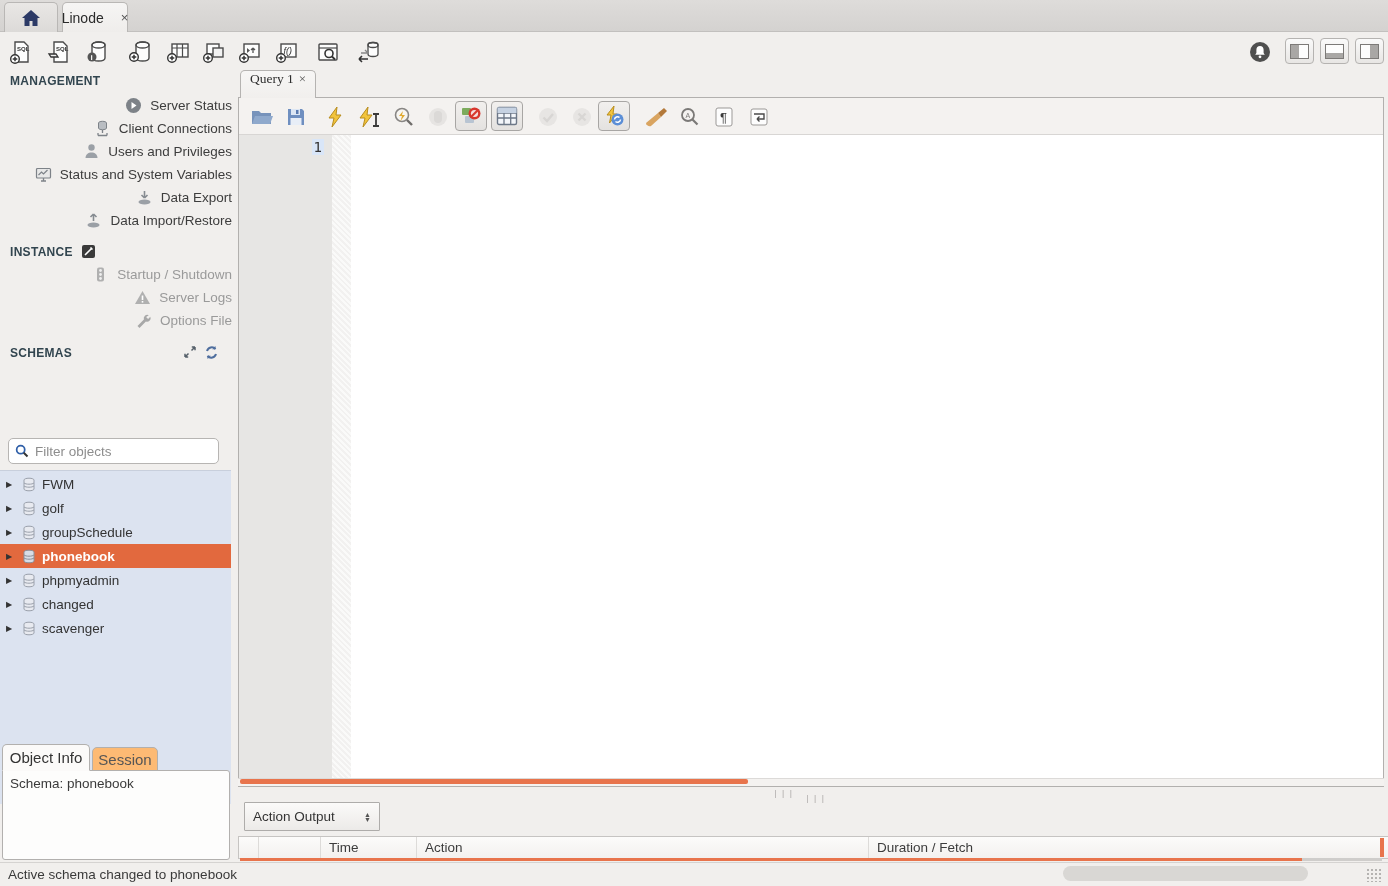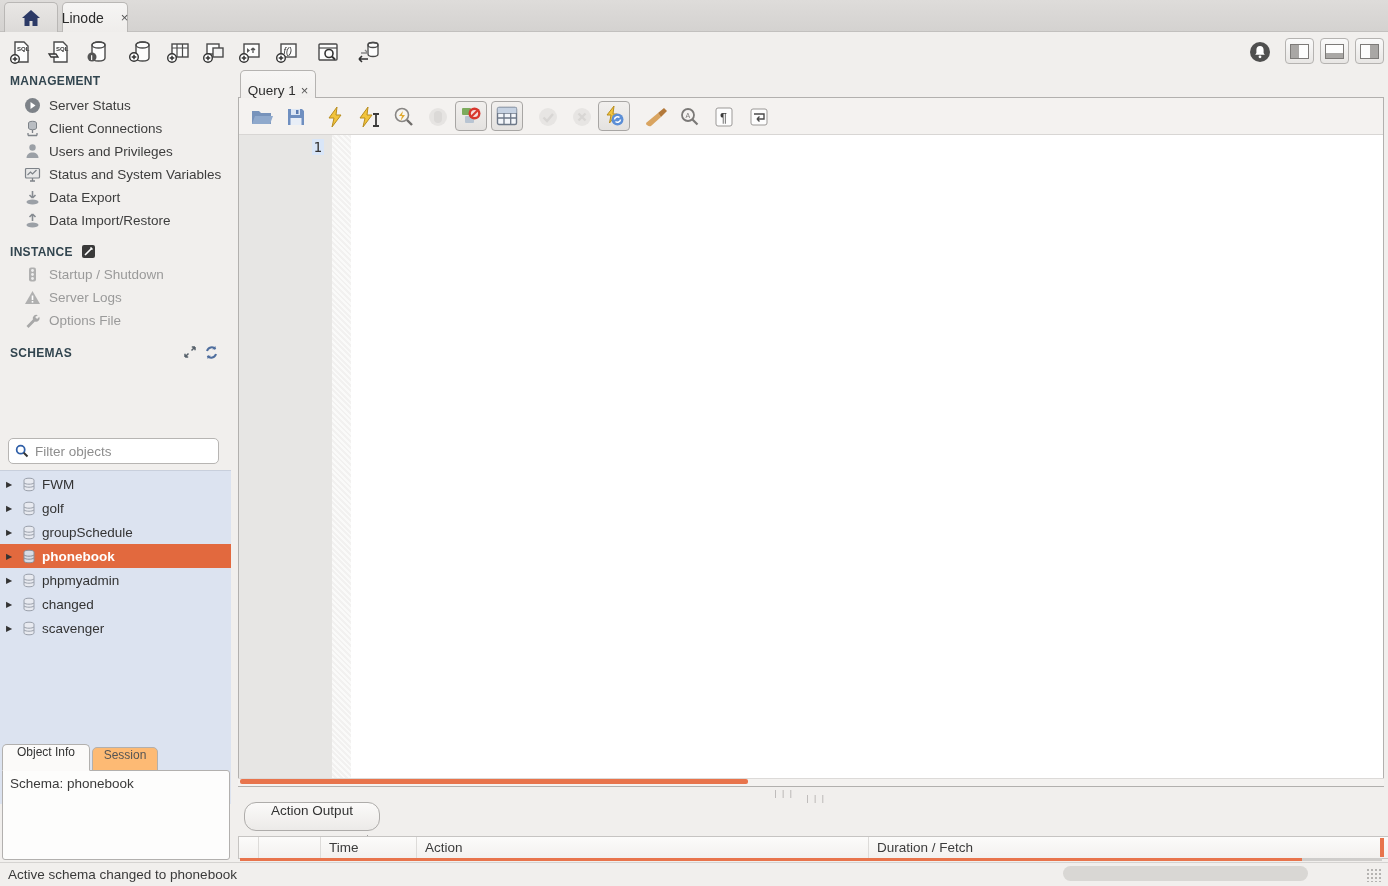--- a/index.html
+++ b/index.html
@@ -16,59 +16,59 @@
   .tab-close { color:#555; font-size:13px; cursor:default; }
 
   
   #main-toolbar { left:0; top:32px; width:1388px; height:38px; background:#f1efed; }
   .mt-icon { position:absolute; top:7px; width:26px; height:26px; display:flex; align-items:center; justify-content:center; }
   .tgl-btn { position:absolute; top:6px; width:29px; height:26px; border:1px solid #b5b3b1; border-radius:4px; background:linear-gradient(#fafafa,#e8e6e4); display:flex; align-items:center; justify-content:center; }
 
   
   #sidebar { left:0; top:70px; width:232px; height:792px; background:#f1efed; }
   .sec-hdr { position:absolute; left:10px; font-weight:bold; font-size:12px; color:#32454f; letter-spacing:.3px; }
-  .side-item { position:absolute; left:24px; height:23px; display:flex; align-items:center; gap:8px; width:208px; white-space:nowrap; overflow:hidden; }
+  .side-item { position:absolute; left:24px; height:23px; display:flex; align-items:center; gap:8px; width:208px; white-space:nowrap; overflow:hidden;justify-content:flex-end; }
   .side-item .lbl { font-size:13.5px; color:#3d3d3d; }
   .side-item.dim .lbl { color:#9a9a9a; }
   .hdr-ico { position:absolute; width:16px; height:16px; }
 
   #filter-box { position:absolute; left:8px; top:368px; width:211px; height:26px; background:#fff; border:1px solid #b7b5b3; border-radius:5px; display:flex; align-items:center; padding:0 6px; gap:6px; }
   #filter-box input { border:none; outline:none; flex:1; font-family:"Liberation Sans",sans-serif; font-size:13.5px; color:#c2410c; background:transparent; }
   #filter-box input::placeholder { color:#8d8d8d; }
 
   #schema-list { position:absolute; left:0; top:400px; width:231px; height:334px; background:#dce3f0; border-top:1px solid #c8cfdc; }
   .schema-row { position:absolute; left:0; width:231px; height:24px; display:flex; align-items:center; gap:6px; padding-left:6px; }
   .schema-row .tri { font-size:8px; color:#333; width:10px; }
   .schema-row .nm { font-size:13.5px; color:#333; }
   .schema-row.selected { background:#e2693e; }
   .schema-row.selected .nm { color:#fff; font-weight:bold; }
 
   
-  .info-tab { position:absolute; height:27px; border:1px solid #b2b0ae; border-radius:5px 5px 0 0; display:flex; justify-content:center; font-size:12px; }
+  .info-tab { position:absolute; height:27px; border:1px solid #b2b0ae; border-radius:5px 5px 0 0; display:flex; align-items:center; justify-content:center; font-size:15px; }
   #tab-objectinfo { left:2px; top:744px; width:88px; background:#fbfaf9; border-bottom:1px solid #fbfaf9; z-index:2; color:#333; }
   #tab-session { left:92px; top:747px; width:66px; height:24px; background:#fdba74; color:#555; }
   #info-box { position:absolute; left:2px; top:770px; width:228px; height:90px; background:#fdfdfc; border:1px solid #b2b0ae; border-radius:0 3px 3px 3px; padding:5px 7px; font-size:13.5px; color:#3a3a3a; }
 
   
-  #query-tab { left:240px; top:70px; width:76px; height:28px; background:linear-gradient(#f7f6f5,#f1efed); border:1px solid #b5b3b1; border-bottom:none; border-radius:5px 5px 0 0; display:flex; align-items:flex-end; justify-content:center; gap:5px; font-size:13.5px; color:#2e2e2e; z-index:3; }
+  #query-tab { left:240px; top:70px; width:76px; height:28px; background:linear-gradient(#f7f6f5,#f1efed); border:1px solid #b5b3b1; border-bottom:none; border-radius:5px 5px 0 0; display:flex; align-items:flex-start; justify-content:center; gap:5px; font-size:13.5px; color:#2e2e2e; z-index:3;font-family:Liberation Serif, serif; }
   #editor-frame { left:238px; top:97px; width:1146px; height:690px; background:#fff; border:1px solid #b2b0ae; }
   #editor-toolbar { left:0; top:0; width:1144px; height:37px; background:#f4f2f0; border-bottom:1px solid #d8d6d4; }
   .et-icon { position:absolute; top:6px; width:26px; height:26px; display:flex; align-items:center; justify-content:center; }
   .et-icon.disabled { opacity:.5; }
   .et-press { position:absolute; top:3px; width:32px; height:30px; border:1px solid #a8a6a4; border-radius:4px; background:linear-gradient(#f2f0ee,#e4e2e0); display:flex; align-items:center; justify-content:center; }
   #gutter { left:0; top:37px; width:93px; height:646px; background:#e7e6e4; }
   #fold-margin { left:93px; top:37px; width:19px; height:646px; background:repeating-linear-gradient(45deg,#f2f1f0 0 2px,#fafaf9 2px 4px); }
   #line1 { position:absolute; right:8px; top:4px; font-family:"DejaVu Sans Mono",monospace; font-size:14px; color:#333; background:#d9e6f8; padding:0 2px; }
   #editor-hscroll { left:240px; top:779px; width:508px; height:5px; background:#e8744c; border-radius:2px; }
   #editor-hscroll-track { left:238px; top:778px; width:1146px; height:8px; background:#f4f2f0; border-top:1px solid #dcdad8; }
 
   .grip { position:absolute; color:#a9a7a5; font-size:8px; letter-spacing:1px; }
 
   
-  #out-combo { left:244px; top:802px; width:136px; height:29px; background:linear-gradient(#fbfaf9,#eceae8); border:1px solid #aeacaa; border-radius:12px; display:flex; align-items:center; padding:0 8px; gap:16px; font-size:13.5px; color:#333;flex-direction:column; }
+  #out-combo { left:244px; top:802px; width:136px; height:29px; background:linear-gradient(#fbfaf9,#eceae8); border:1px solid #aeacaa; border-radius:1px; display:flex; align-items:center; padding:0 8px; gap:16px; font-size:13.5px; color:#333; }
   #out-combo .arrows { margin-left:auto; display:flex; flex-direction:column; line-height:5px; font-size:7px; color:#555; }
   #out-header { left:238px; top:836px; width:1366px; height:23px; background:linear-gradient(#fcfbfa,#f3f1ef); border:1px solid #c6c4c2; display:flex; }
   .oh-col { border-right:1px solid #dddbd9; display:flex; align-items:center; padding-left:8px; font-size:13.5px; color:#3c3c3c; white-space:nowrap; overflow:hidden; }
   #out-underline { left:240px; top:858px; width:1062px; height:3px; background:#e8744c; }
   #out-underline-grey { left:1302px; top:858px; width:80px; height:3px; background:#cfcdcb; }
   #out-vsliver { left:1380px; top:838px; width:4px; height:19px; background:#e8744c; }
 
   
   #statusbar { left:0; top:862px; width:1388px; height:24px; background:#f1efed; border-top:1px solid #d5d3d1; display:flex; align-items:center; padding-left:8px; font-size:13.5px; color:#3a3a3a; }
   #status-scroll-pill { left:1063px; top:866px; width:245px; height:15px; background:#d9d7d4; border-radius:8px; }

